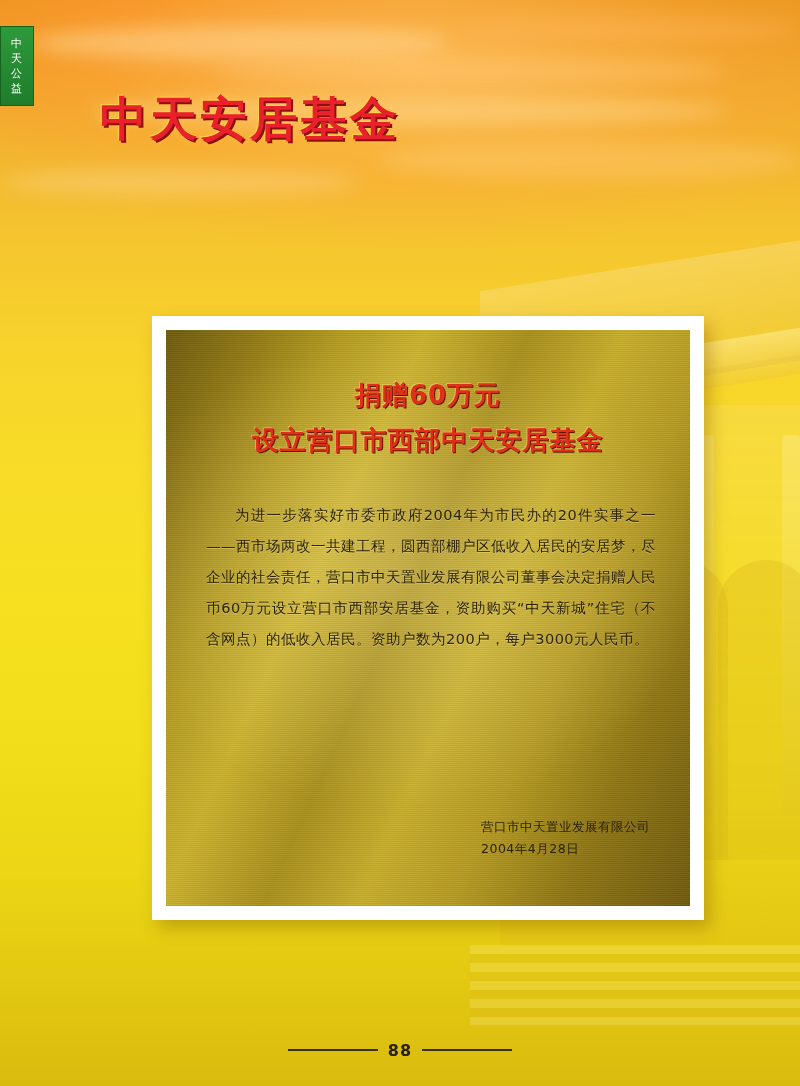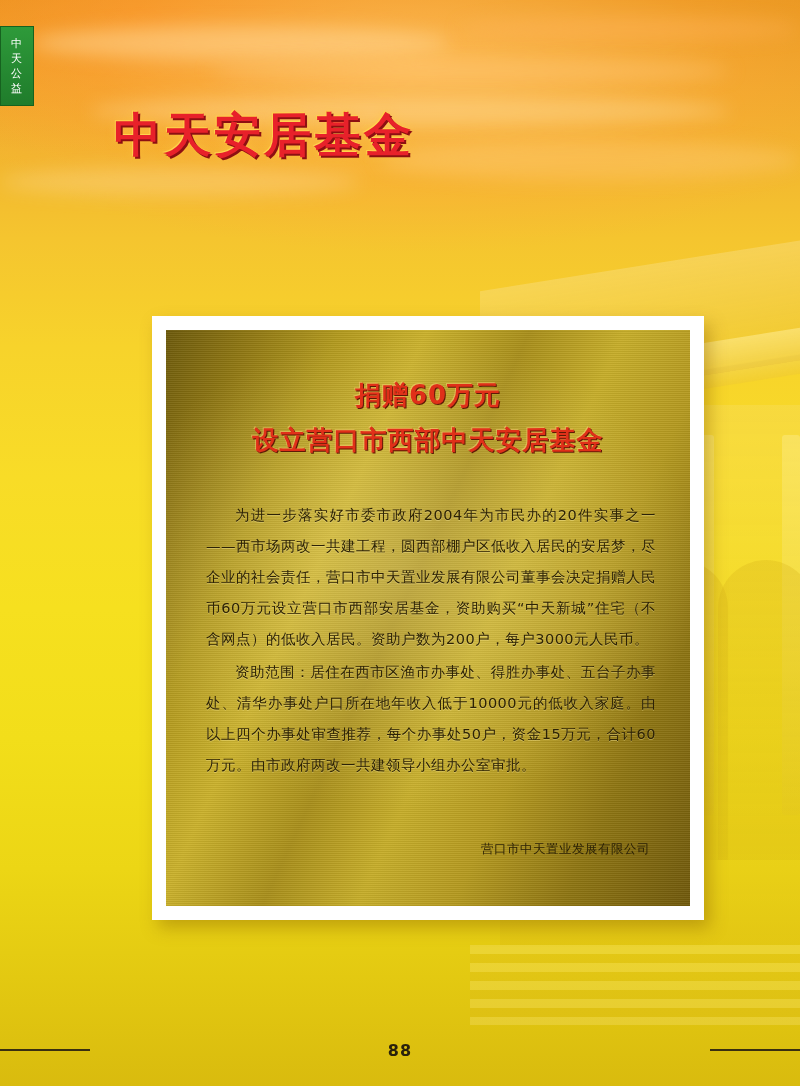--- a/index.html
+++ b/index.html
@@ -146,32 +146,31 @@
     padding-top: 9px;
     box-sizing: border-box;
     font-family: "DejaVu Sans", sans-serif;
   }
   .left-tab span { display: block; }
 
   
   .headline {
     position: absolute;
     left: 100px;
-    top: 104px;
+    top: 88px;
     font-size: 47px;
     font-weight: bold;
     letter-spacing: 3px;
     color: #e8212a;
     font-family: "DejaVu Sans", sans-serif;
     text-shadow:
       2px 2px 0 #8d0f12,
       -1px -1px 0 #ffd24d,
       0 0 10px rgba(255,200,60,0.65);
     white-space: nowrap;
-    margin-left: 14px;
   }
   .subhead {
     position: absolute;
     left: 182px;
     top: 175px;
     font-size: 27px;
     font-weight: bold;
     letter-spacing: 1px;
     color: #2b2112;
     font-family: "DejaVu Sans", sans-serif;
@@ -271,21 +270,21 @@
 
   
   .footer {
     position: absolute;
     left: 0;
     right: 0;
     bottom: 22px;
     height: 28px;
     display: flex;
     align-items: center;
-    justify-content: space-between;
+    justify-content: center;
     gap: 10px;
   }
   .footer .rule {
     width: 90px;
     height: 2px;
     background: #3a2f10;
   }
   .footer .pageno {
     font-family: "DejaVu Sans", sans-serif;
     font-size: 16px;
@@ -332,25 +331,25 @@
 
   <div class="cert-wrap">
     <div class="cert">
       <div class="cert-title">
         <div class="l1">捐赠60万元</div>
         <div class="l2">设立营口市西部中天安居基金</div>
       </div>
 
       <div class="cert-body">
         <p>为进一步落实好市委市政府2004年为市民办的20件实事之一——西市场两改一共建工程，圆西部棚户区低收入居民的安居梦，尽企业的社会责任，营口市中天置业发展有限公司董事会决定捐赠人民币60万元设立营口市西部安居基金，资助购买“中天新城”住宅（不含网点）的低收入居民。资助户数为200户，每户3000元人民币。</p>
-        <p>资助范围：居住在西市区渔市办事处、得胜办事处、五台子办事处、清华办事处户口所在地年收入低于10000元的低收入家庭。由以上四个办事处审查推荐，每个办事处50户，资金15万元，合计60万元。由市政府两改一共建领导小组办公室审批。</p>
       </div>
 
       <div class="cert-sign">
         <div>营口市中天置业发展有限公司</div>
+        <div>2004年4月28日</div>
       </div>
     </div>
   </div>
 
   <div class="footer">
     <div class="rule"></div>
     <div class="pageno">88</div>
     <div class="rule"></div>
   </div>
 

